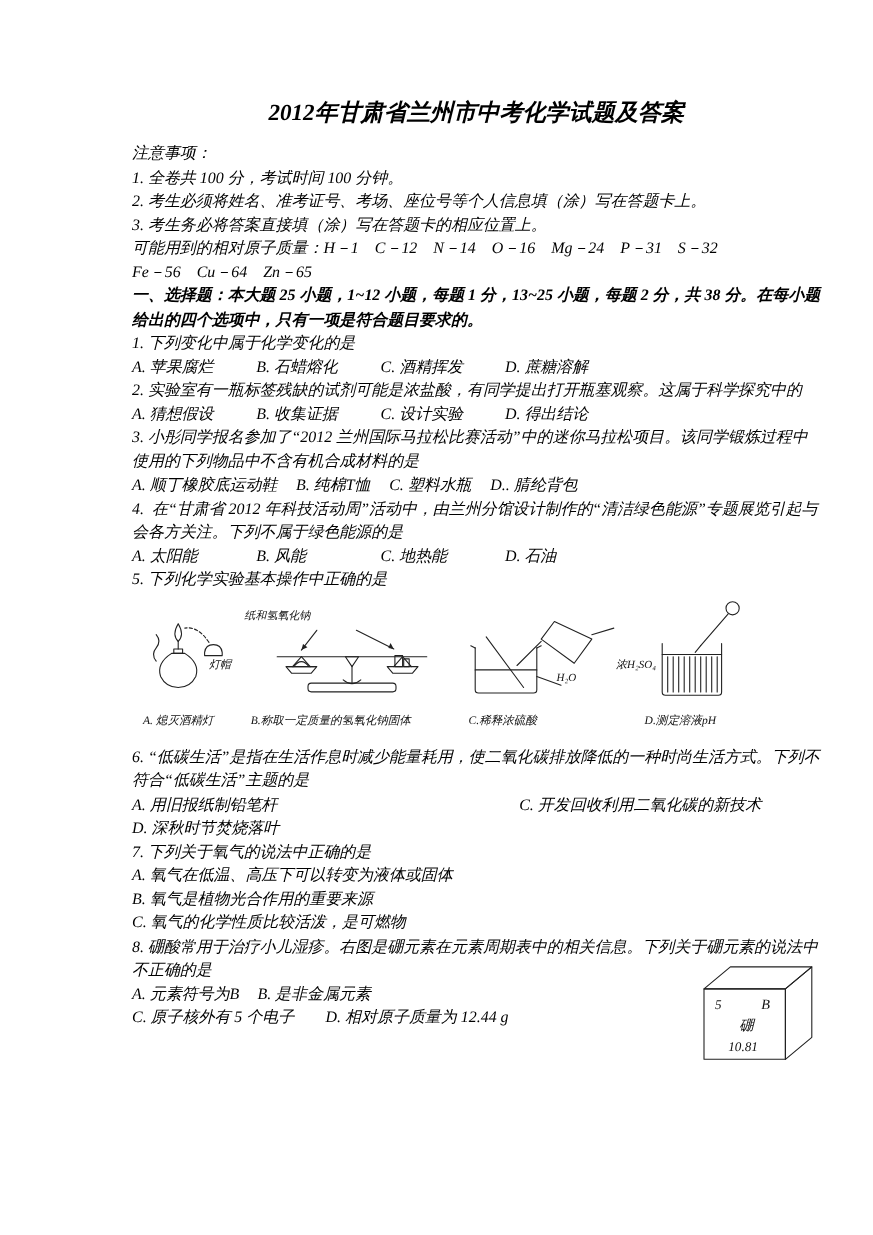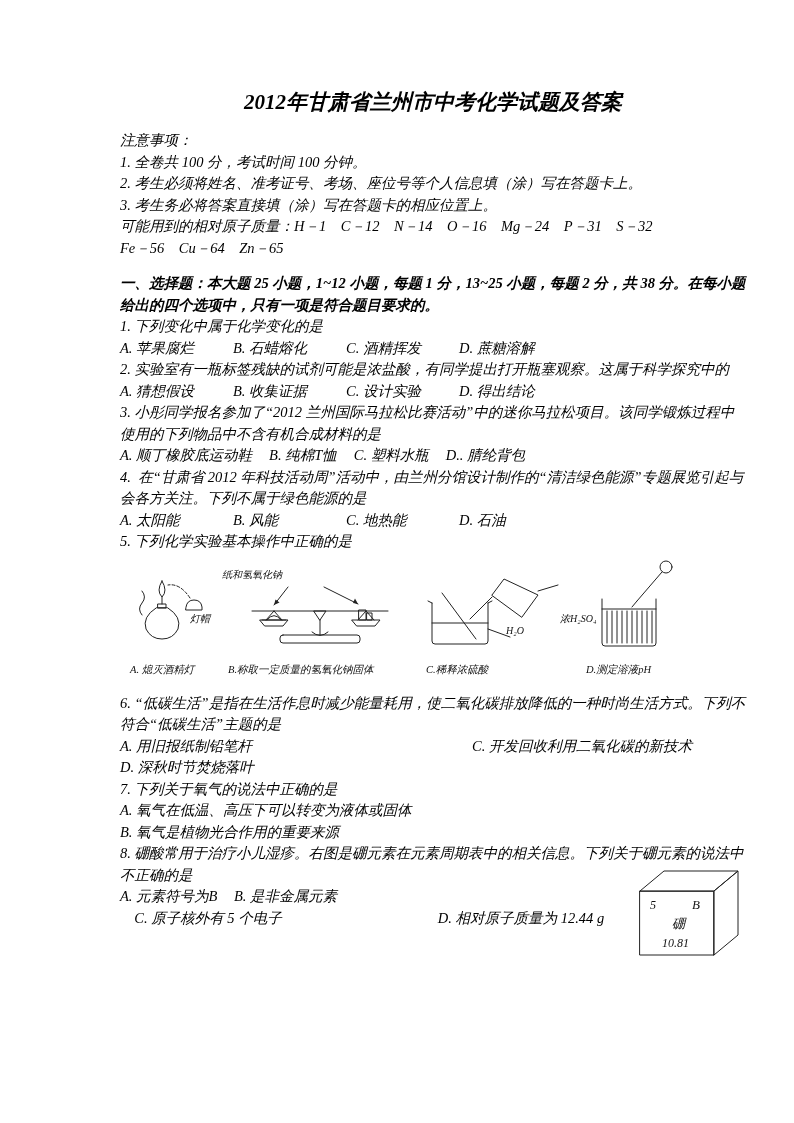--- a/index.html
+++ b/index.html
@@ -1,29 +1,29 @@
 <!DOCTYPE html>
 <html><head>
 <meta charset="utf-8">
 <style>
   html,body{margin:0;padding:0;}
   body{width:794px;height:1123px;background:#ffffff;color:#000;
        font-family:"Liberation Serif","DejaVu Serif",serif;overflow:hidden;}
   .page{padding:86px 48px 30px 120px;font-size:14.5px;line-height:21.5px;font-style:italic;}
   .para{white-space:pre-wrap;}
   .title{font-size:21px;line-height:32px;font-weight:700;text-align:center;margin-bottom:12px;}
-  .section-heading{font-weight:700;margin-top:14px;}
+  .section-heading{font-weight:700;margin-top:0;}
   .opt-row{display:flex;}
   .opt{white-space:pre;}
   .row-fixed .opt{min-width:113px;}
   .row-gap .opt{margin-right:17px;}
   .grid-2{display:grid;grid-template-columns:352px auto;}
   .grid-2 .opt{white-space:pre-wrap;}
   .pair-1{display:grid;grid-template-columns:114px auto;}
-  .pair-2{display:grid;grid-template-columns:176px auto;text-align:center;}
+  .pair-2{display:grid;grid-template-columns:176px auto;}
 
   
   .fig5{position:relative;height:134px;margin:4px 0 2px 6px;}
   .fig5 svg{position:absolute;overflow:visible;}
   .fig5 svg *,.q8fig svg *{stroke:#222;fill:none;stroke-width:1;stroke-linecap:round;stroke-linejoin:round;}
   .fig5 svg .fill{fill:#222;stroke:none;}
   .f-a{left:2px;top:16px;width:88px;height:76px;}
   .f-b{left:110px;top:28px;width:168px;height:64px;}
   .f-c{left:296px;top:6px;width:155px;height:92px;}
   .f-d{left:464px;top:0;width:90px;height:96px;}
@@ -188,20 +188,21 @@
       <span class="opt">A. 用旧报纸制铅笔杆</span>
       <span class="opt">C. 开发回收利用二氧化碳的新技术</span>
       <span class="opt">D. 深秋时节焚烧落叶</span>
     </div>
   </div>
 
   <div class="question">
     <div class="para">7. 下列关于氧气的说法中正确的是</div>
     <div class="para">A. 氧气在低温、高压下可以转变为液体或固体</div>
     <div class="para">B. 氧气是植物光合作用的重要来源</div>
+    <div class="para">C. 氧气的化学性质比较活泼，是可燃物</div>
   </div>
 
   <div class="question q8">
     <div class="para">8. 硼酸常用于治疗小儿湿疹。右图是硼元素在元素周期表中的相关信息。下列关于硼元素的说法中不正确的是</div>
     <div class="pair-1">
       <span class="opt">A. 元素符号为B</span>
       <span class="opt">B. 是非金属元素</span>
     </div>
     <div class="pair-2">
       <span class="opt">C. 原子核外有 5 个电子</span>

